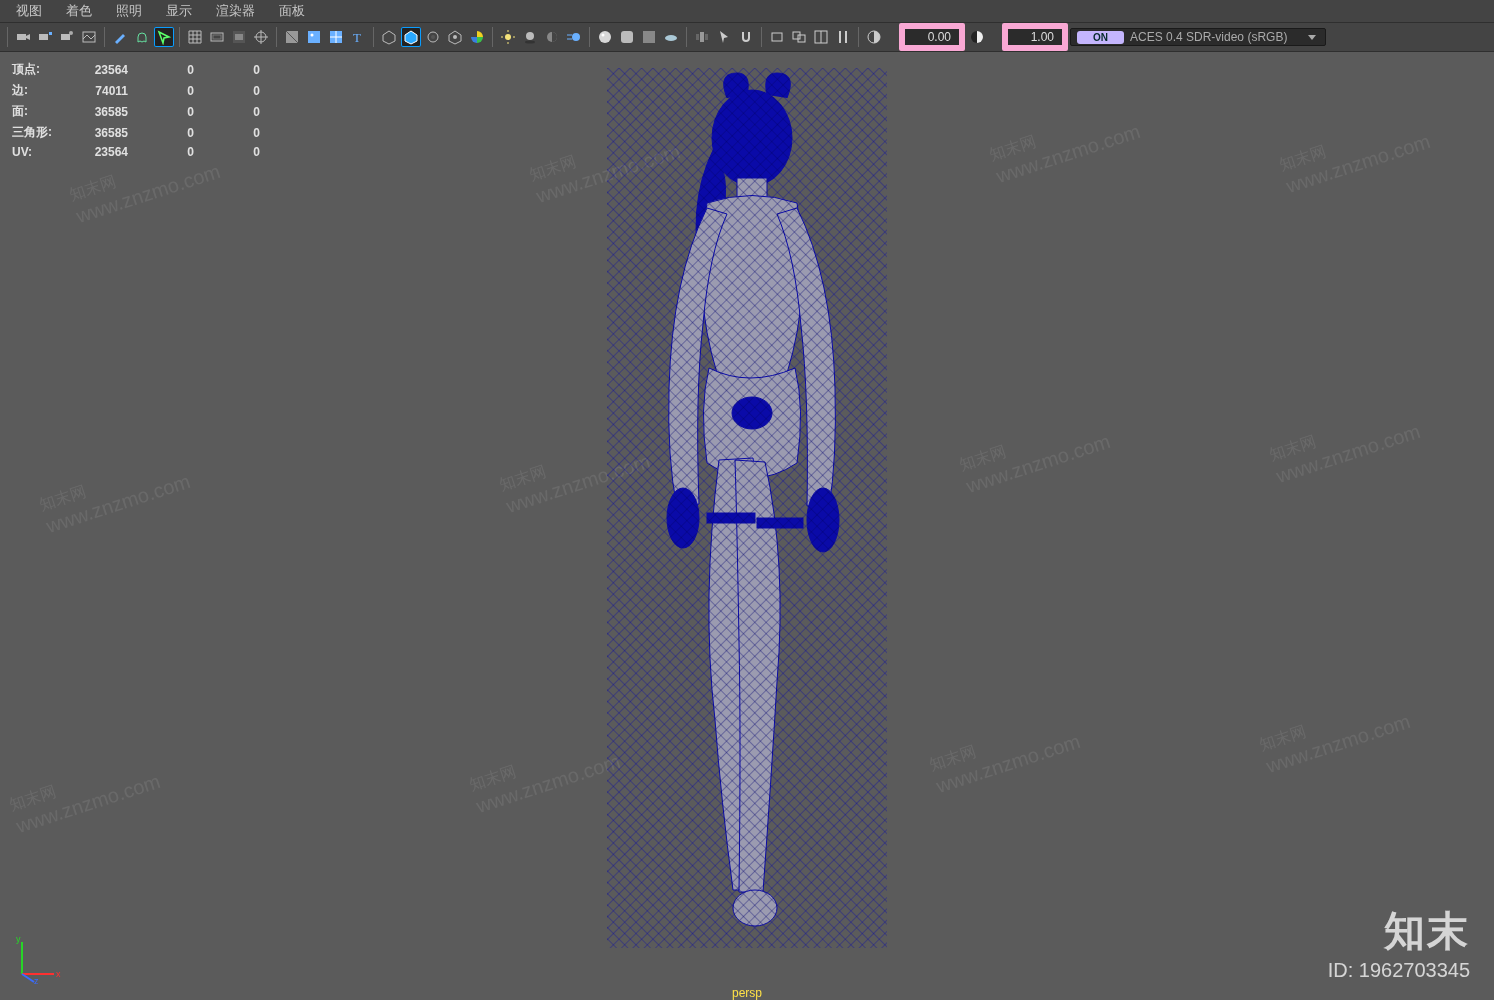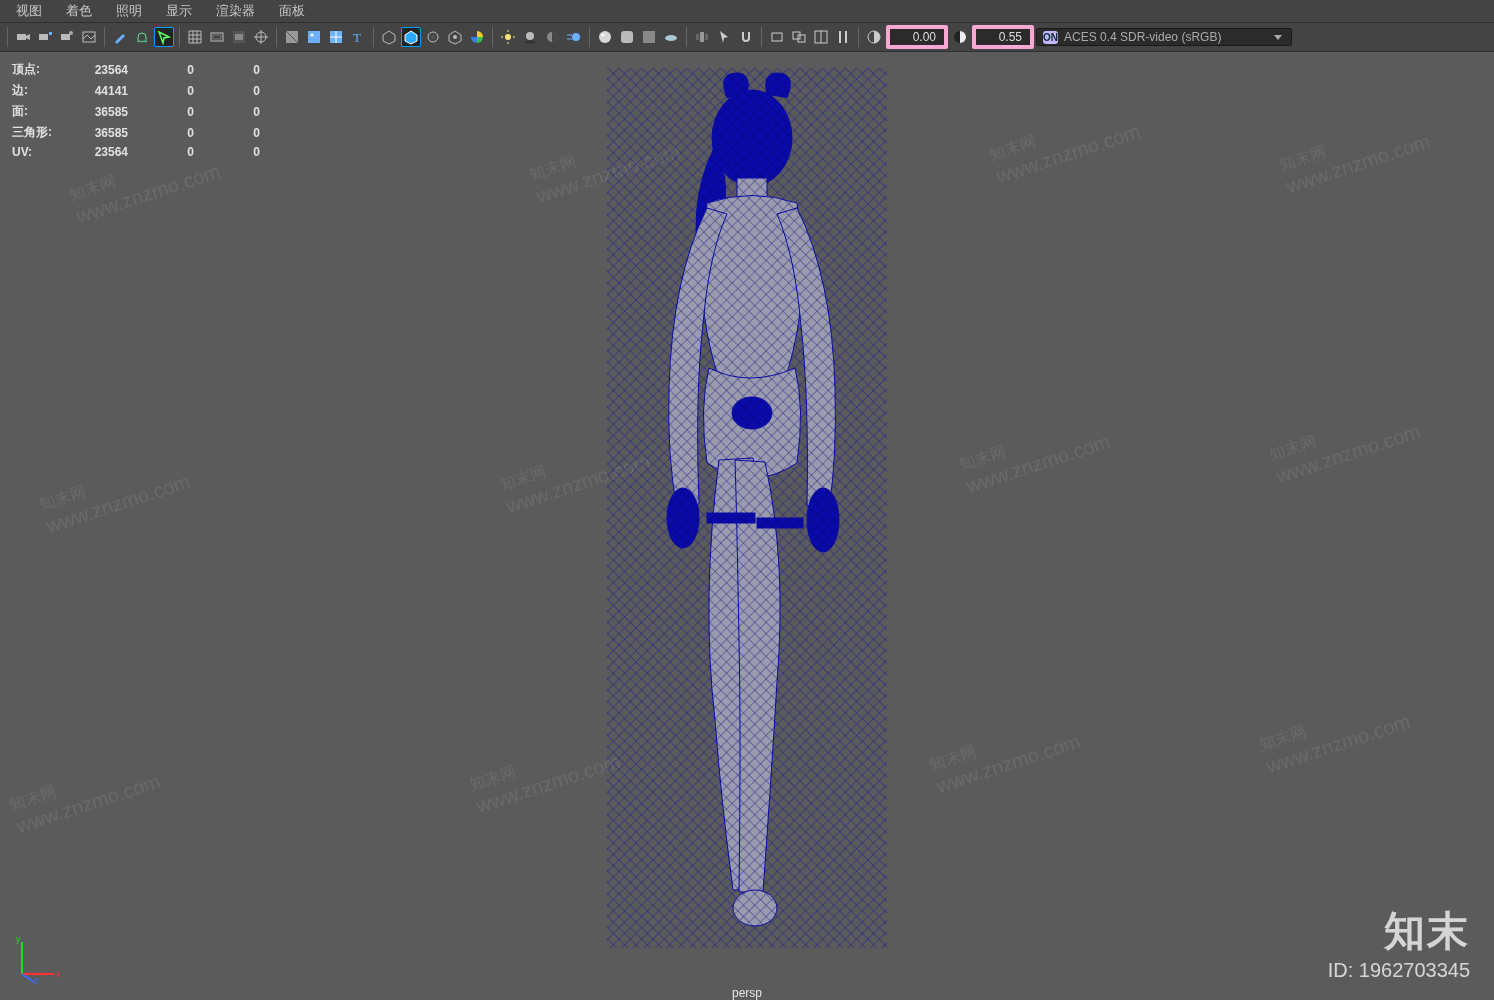--- a/index.html
+++ b/index.html
@@ -54,42 +54,43 @@
     background: #666;
     margin: 0 3px;
   }
   .numfield {
     background: #2b2b2b;
     color: #ddd;
     font-size: 12px;
     padding: 1px 8px;
     min-width: 38px;
     text-align: right;
-    border: 4px solid #f9a8d4;
+    border: 6px solid #f9a8d4;
     border-radius: 2px;
+    margin-left: 13px;
   }
   .color-dropdown {
     background: #2b2b2b;
     color: #aaa;
     font-size: 12px;
     padding: 1px 8px 1px 6px;
     border: 1px solid #1a1a1a;
     border-radius: 2px;
     display: flex;
     align-items: center;
     gap: 6px;
     min-width: 240px;
     justify-content: space-between;
   }
   .on-badge {
     background: #c4b5fd;
     color: #062a2c;
     font-size: 10px;
     font-weight: bold;
-    padding: 1px 0;
+    padding: 1px 16px;
     border-radius: 3px;
   }
   .viewport {
     position: relative;
     width: 100%;
     height: calc(100% - 50px);
     background: #5b5b5b;
   }
   .hud {
     position: absolute;
@@ -110,21 +111,21 @@
     text-align: left;
     font-weight: bold;
     min-width: 50px;
   }
   .camname {
     position: absolute;
     bottom: 2px;
     left: 50%;
     transform: translateX(-50%);
     font-size: 12px;
-    color: #e5e5e5;
+    color: #fde047;
   }
   .axis-gizmo {
     position: absolute;
     bottom: 18px;
     left: 12px;
     width: 50px;
     height: 50px;
   }
   .wm-logo {
     position: absolute;
@@ -414,21 +415,21 @@
       </svg>
   </div>
   <div class="numfield">0.00</div>
 
   <div class="tbicon">
     <svg viewBox="0 0 16 16">
         <circle cx="8" cy="8" r="6" fill="#222"></circle>
         <path d="M8 2a6 6 0 0 1 0 12z" fill="#eee"></path>
       </svg>
   </div>
-  <div class="numfield">0.55</div>
+  <div class="numfield">1.00</div>
 
   <div class="color-dropdown">
     <span style="display:flex;align-items:center;gap:6px;">
       <span class="on-badge">ON</span>
       <span>ACES 0.4 SDR-video (sRGB)</span>
     </span>
     <svg width="10" height="10" viewBox="0 0 10 10">
         <polygon points="1,3 9,3 5,8" fill="#aaa"></polygon>
       </svg>
   </div>
@@ -440,21 +441,21 @@
     <table>
       <tbody>
           <tr>
         <td>顶点:</td>
         <td>23564</td>
         <td>0</td>
         <td>0</td>
       </tr>
       <tr>
         <td>边:</td>
-        <td>44141</td>
+        <td>74011</td>
         <td>0</td>
         <td>0</td>
       </tr>
       <tr>
         <td>面:</td>
         <td>36585</td>
         <td>0</td>
         <td>0</td>
       </tr>
       <tr>

